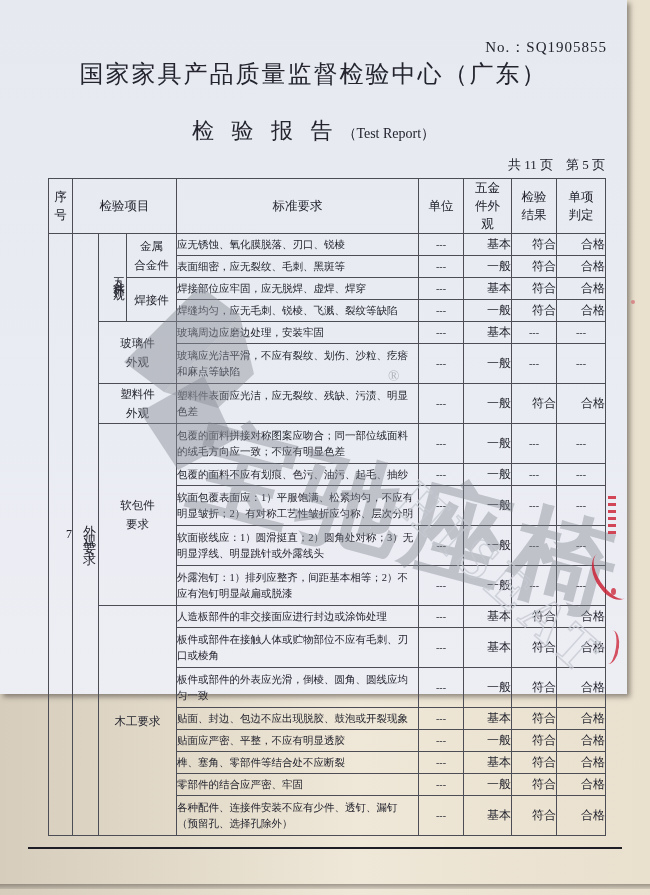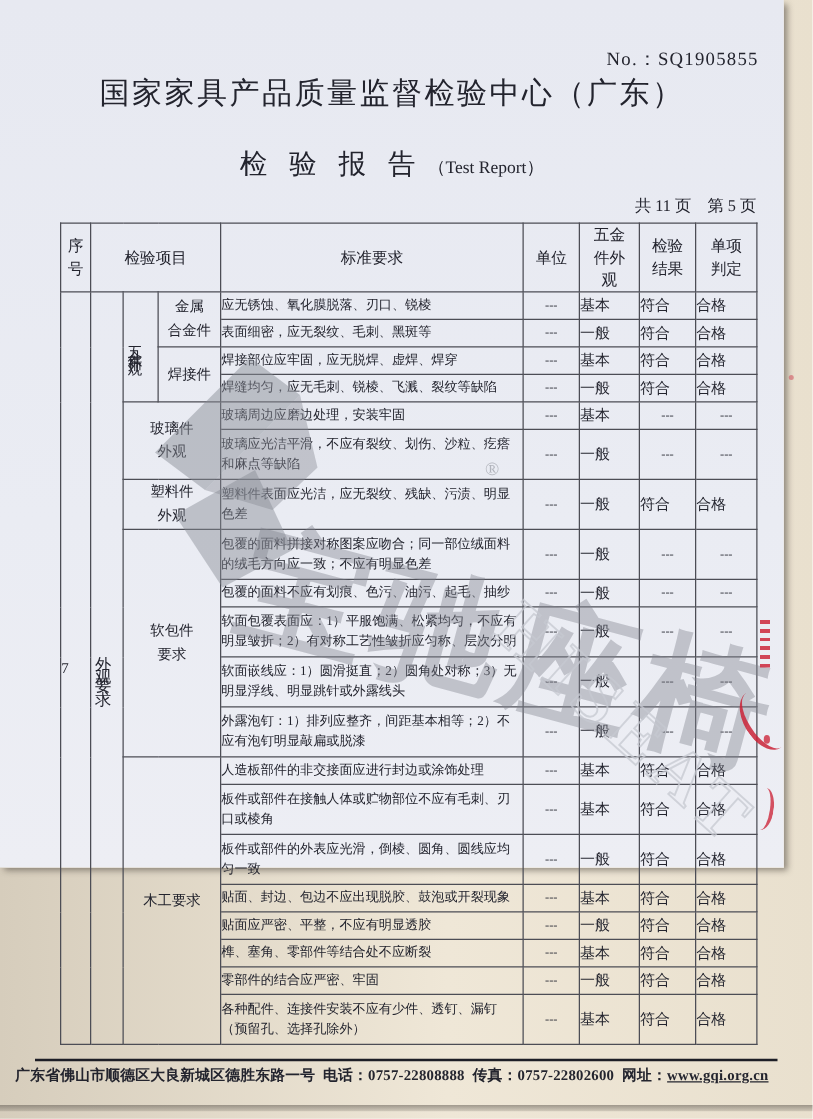--- a/index.html
+++ b/index.html
@@ -23,21 +23,21 @@
   .doc-title .en{font-size:14px;}
   .page-info{position:absolute;top:156px;right:22px;font-size:13px;}
 
   table.rpt{position:absolute;left:48px;top:178px;width:557px;border-collapse:collapse;table-layout:fixed;}
   table.rpt td,table.rpt th{border:1px solid #4c4d55;padding:0;vertical-align:middle;overflow:hidden;}
   table.rpt th{font-weight:normal;font-size:12.5px;line-height:1.35;}
   tr.hd{height:48px;}
   tr.r-s{height:22px;}
   tr.r-d{height:40px;}
   td.req{font-size:10.5px;text-align:left;padding:1px 3px;line-height:1.55;}
-  td.c{text-align:left;font-size:12px;}
+  td.c{text-align:right;font-size:12px;}
   td.dash{text-align:center;font-size:10px;letter-spacing:0;color:#33343d;}
   .h2{display:inline-block;width:2.15em;line-height:1.45;}
   .h1w{display:inline-block;width:1.1em;line-height:1.45;}
   .vert{writing-mode:vertical-lr;text-orientation:upright;letter-spacing:9px;font-size:13px;display:inline-block;}
   .vert-sm{writing-mode:vertical-lr;text-orientation:upright;letter-spacing:3px;font-size:11.5px;display:inline-block;}
   td.cat{text-align:center;font-size:11.5px;line-height:1.6;}
   td.cat .ln{display:block;}
 
   
   .wm-cn{position:absolute;left:212px;top:396px;font-size:105px;font-weight:bold;
@@ -279,22 +279,16 @@
   <div class="wm-reg">®</div>
   <div class="wm-cn">宝驰座椅</div>
   <div class="wm-en">HISEAT</div>
 
   <div class="red1"></div>
   <div class="red2"></div>
   <div class="red3"></div>
   <div class="red4"></div>
 
   <div class="footer-rule"></div>
-  <div class="footer-text">
-    <span>广东省佛山市顺德区大良新城区德胜东路一号</span>&nbsp;
-    <span>电话：0757-22808888</span>&nbsp;
-    <span>传真：0757-22802600</span>&nbsp;
-    <span>网址：</span><span class="u">www.gqi.org.cn</span>
-  </div>
 </div>
 
 <div class="red5"></div>
 <div class="bottom-shadow"></div>
 
 </body></html>

